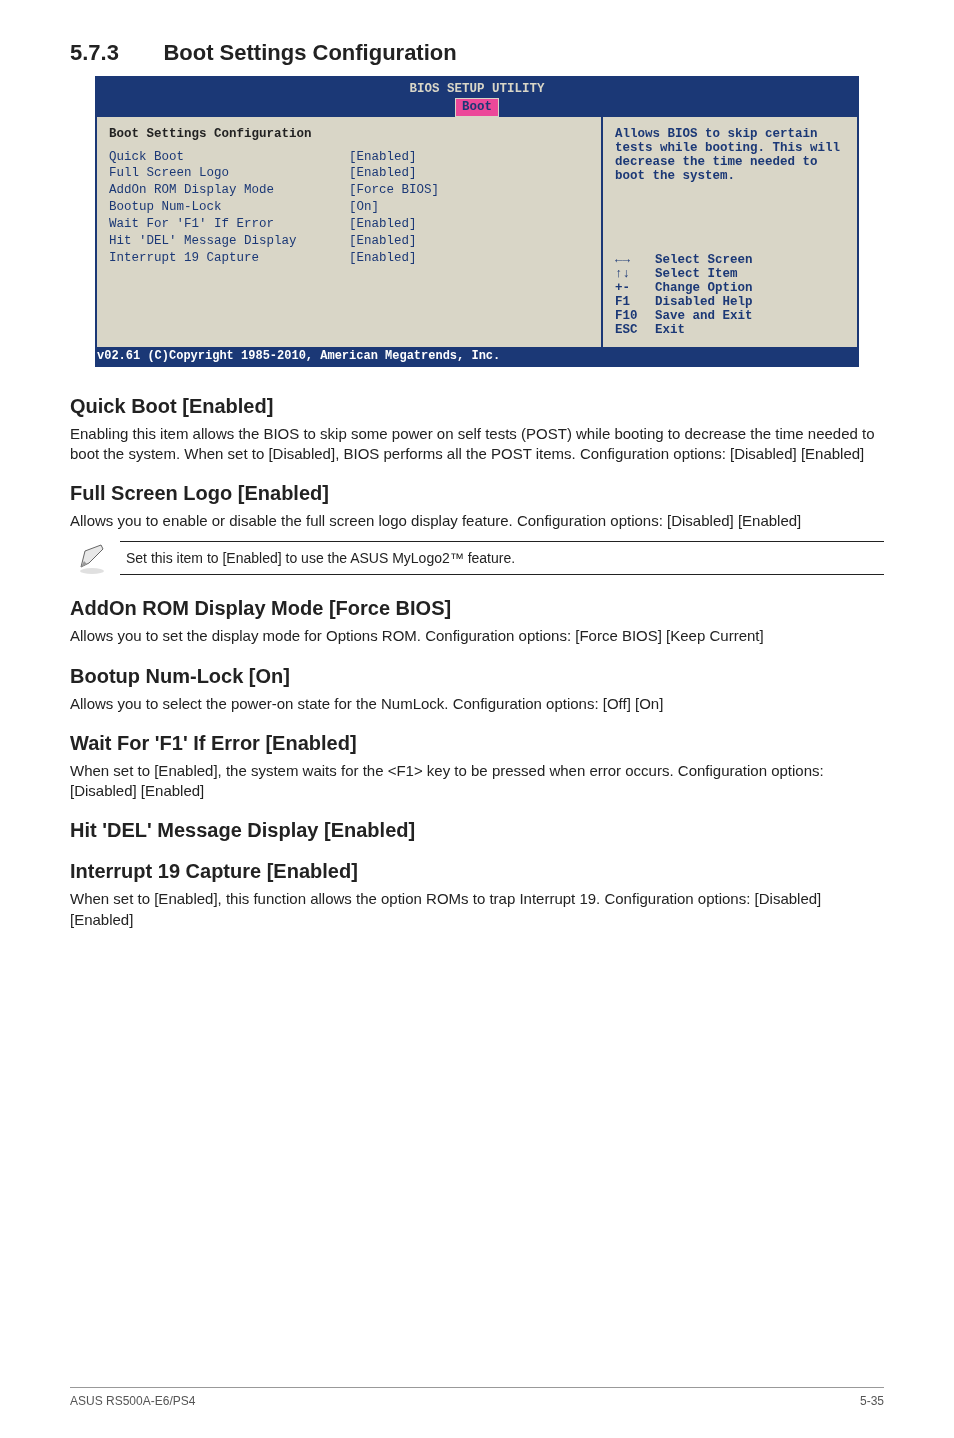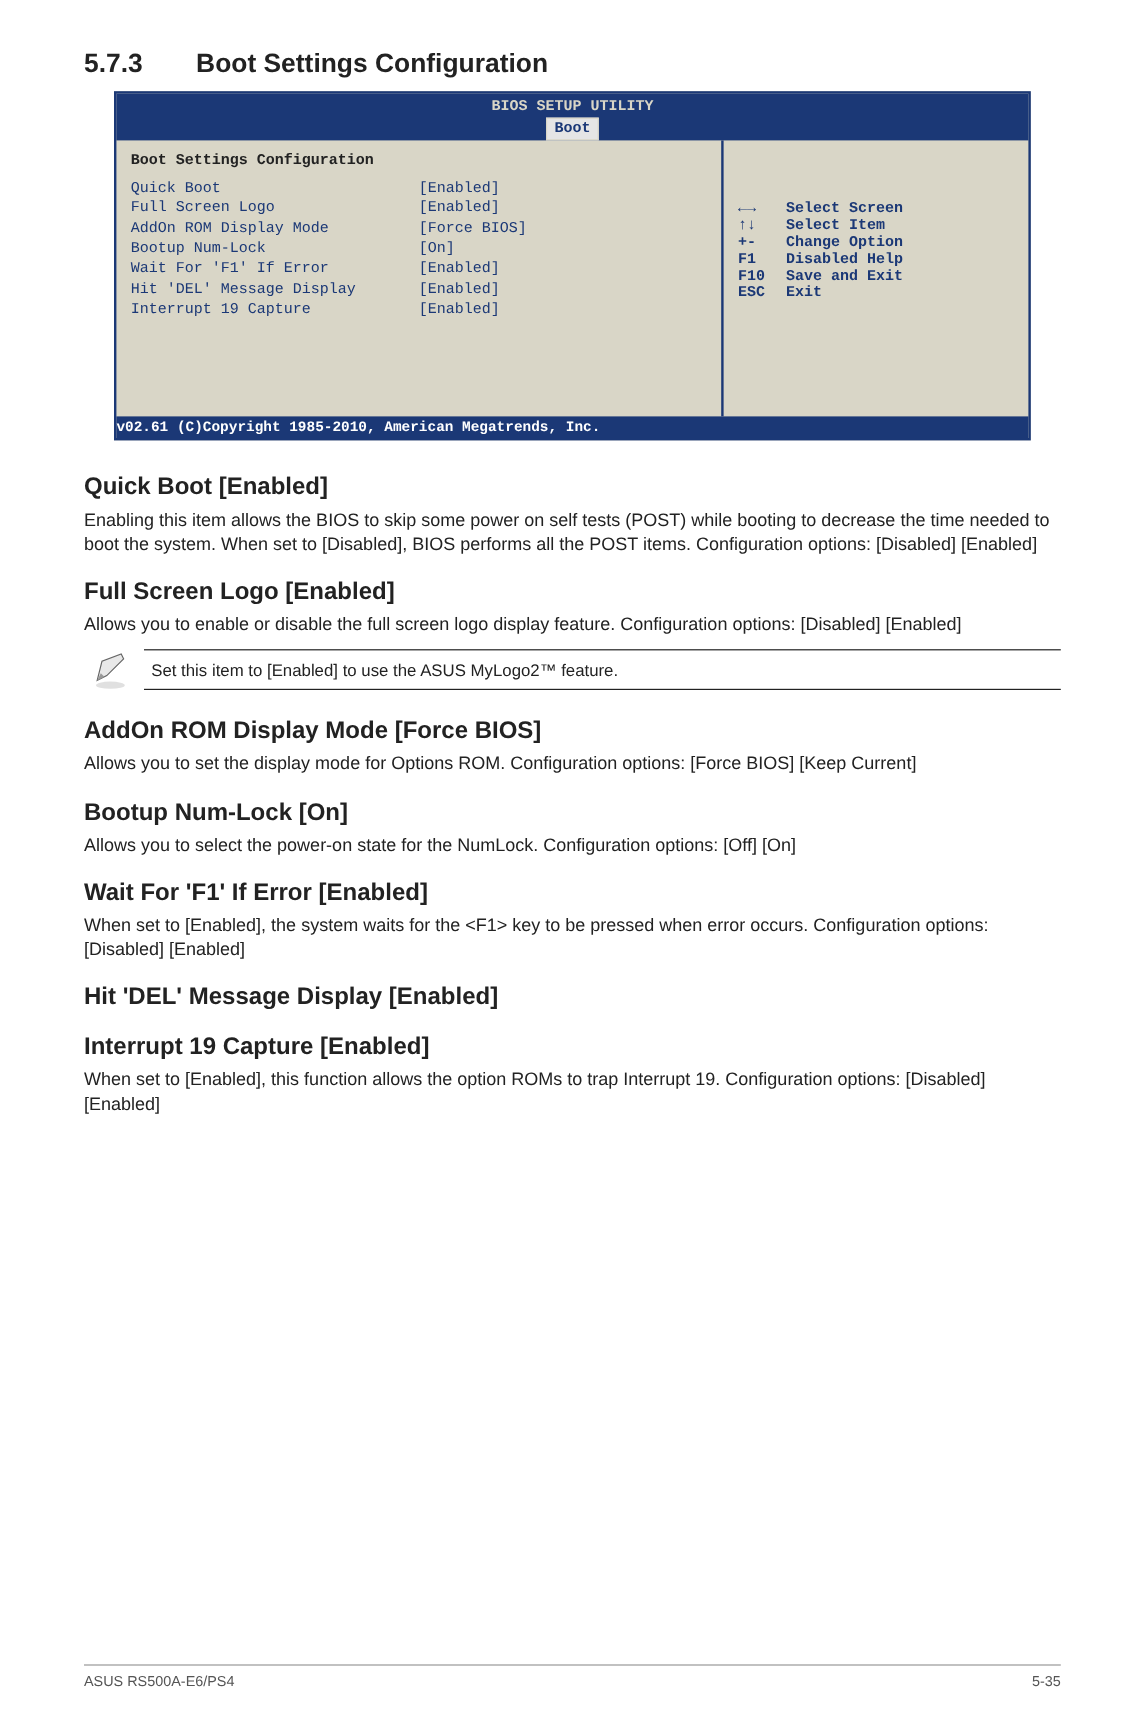--- a/index.html
+++ b/index.html
@@ -43,21 +43,21 @@
   .bios-header {
     background: #1b3876;
     color: #d9d6c7;
     text-align: center;
     font-weight: bold;
     padding: 3px 0 0 0;
     line-height: 1.3;
   }
   .bios-tab {
     display: inline-block;
-    background: #e5e5e5;
+    background: #ec4899;
     color: #1b3876;
     padding: 0 6px;
     border: 1px solid #d9d6c7;
     margin-top: 1px;
   }
   .bios-body {
     display: flex;
   }
   .bios-main {
     flex: 1;
@@ -180,20 +180,21 @@
         <div class="bios-row">
             <span class="bios-label">Hit 'DEL' Message Display</span>
             <span class="bios-value">[Enabled]</span>
           </div>
         <div class="bios-row">
             <span class="bios-label">Interrupt 19 Capture</span>
             <span class="bios-value">[Enabled]</span>
           </div>
       </div>
       <div class="bios-side">
+        <div class="bios-help">Allows BIOS to skip certain tests while booting. This will decrease the time needed to boot the system.</div>
         <div class="bios-keys">
           <div class="bios-key-row">
               <span class="bios-key">←→</span>
               <span>Select Screen</span>
             </div>
           <div class="bios-key-row">
               <span class="bios-key">↑↓</span>
               <span>Select Item</span>
             </div>
           <div class="bios-key-row">

